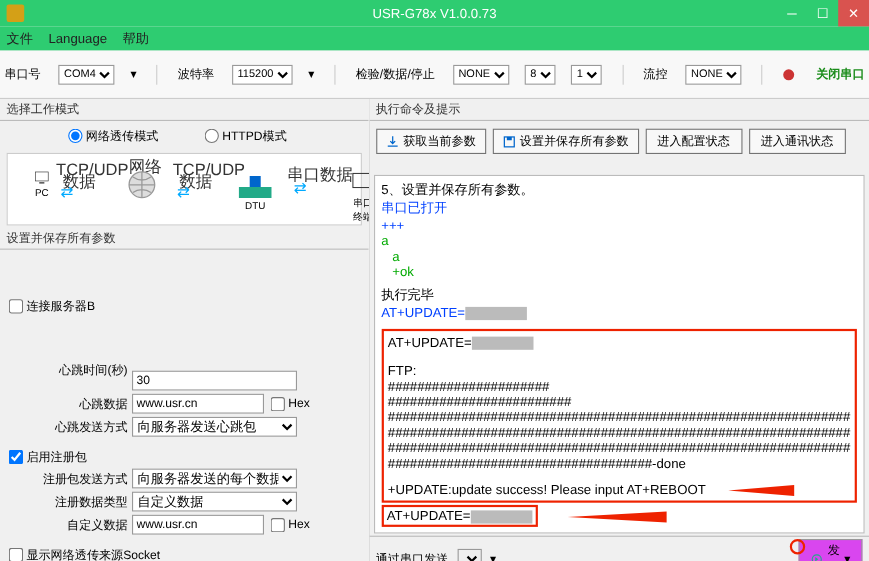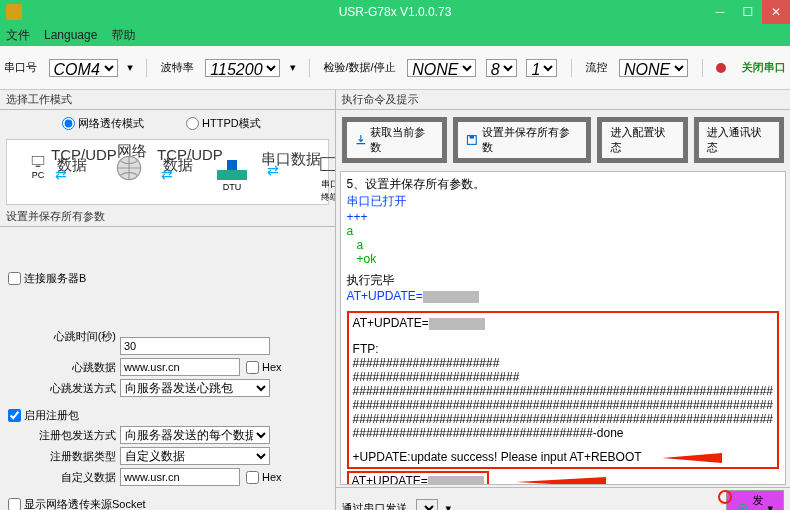--- a/index.html
+++ b/index.html
@@ -6,21 +6,21 @@
 body { font-size: 11px; background: #f0f0f0; width: 790px; height: 510px; overflow: hidden; position: relative; }
 .titlebar { background: #2ecc71; height: 24px; display: flex; align-items: center; color: #fff; position: relative; }
 .titlebar .icon { width: 16px; height: 16px; background: #d4a017; border-radius: 2px; margin: 0 6px; }
 .titlebar .title { position: absolute; left: 50%; transform: translateX(-50%); font-size: 12px; }
 .winbtns { position: absolute; right: 0; display: flex; }
 .winbtn { width: 28px; height: 24px; display: flex; align-items: center; justify-content: center; font-size: 12px; }
 .winbtn.close { background: #d9534f; }
 .menubar { background: #2ecc71; height: 22px; display: flex; align-items: center; padding: 0 6px; gap: 14px; color: #222; font-size: 12px; }
 .toolbar { background: #f8f8f8; border-bottom: 1px solid #ccc; height: 44px; display: flex; align-items: center; padding: 16px 4px; gap: 4px; font-size: 11px; justify-content: space-between; }
 .toolbar label { margin-right: 2px; }
-.toolbar select { font-size: 16px; height: 18px; border: 1px solid #999; background: #fff; font-style: italic; }
+.toolbar select { font-size: 10px; height: 18px; border: 1px solid #999; background: #fff; }
 .toolbar .sep { width: 1px; height: 18px; background: #ccc; margin: 0 4px; }
 .closeport { color: #1a8c1a; font-weight: bold; margin-left: 4px; }
 .bullet { width: 10px; height: 10px; background: #c33; border-radius: 50%; display: inline-block; margin-right: 2px; }
 .main { display: flex; height: calc(510px - 24px - 22px - 26px); }
 .left { width: 388px; border-right: 1px solid #bbb; overflow-y: auto; background: #f0f0f0; padding: 0; }
 .right { flex: 1; display: flex; flex-direction: column; background: #f0f0f0; }
 .group-title { font-size: 11px; padding: 2px 6px; color: #333; border-bottom: 1px solid #bbb; background: #f0f0f0; }
 .modes { display: flex; gap: 40px; padding: 6px 60px; }
 .diagram { background: #fff; border: 1px solid #ccc; margin: 2px 6px; padding: 6px; height: 66px; position: relative; font-size: 9px; }
 .node { position: absolute; text-align: center; }
@@ -31,23 +31,23 @@
 .arr { color: #00aaff; font-size: 14px; position: absolute; }
 .diagram .lbl { font-size: 15px; color:#333; position:absolute; }
 .form { padding: 4px 6px; }
 .row { display: flex; align-items: center; margin: 3px 0; gap: 4px; }
 .row .lbl { width: 110px; text-align: right; font-size: 11px; }
 .row input[type=text] { border: 1px solid #999; height: 18px; padding: 0 3px; font-size: 11px; }
 .row select { border: 1px solid #999; height: 18px; font-size: 12px; background: #fff; }
 .chk { display: flex; align-items: center; gap: 3px; margin-left: 2px; }
 .right-top { padding: 3px 6px; }
 .btnrow { display: flex; gap: 6px; padding: 4px 0; }
-.btn { border: 5px solid #737373; background: #f8f8f8; padding: 3px 8px; font-size: 11px; display: flex; align-items: center; gap: 4px; min-width: 88px; justify-content: center; }
+.btn { border: 1px solid #737373; background: #f8f8f8; padding: 3px 8px; font-size: 11px; display: flex; align-items: center; gap: 4px; min-width: 88px; justify-content: center; }
 .btn .bi { width: 12px; height: 12px; }
-.log { flex: 1; background: #fff; border: 1px solid #bbb; margin: 1px 4px 2px 4px; padding: 4px 6px; font-family: SimSun, monospace; font-size: 12px; overflow: hidden; position: relative; }
+.log { flex: 1; background: #fff; border: 1px solid #bbb; margin: 12px 4px 2px 4px; padding: 4px 6px; font-family: SimSun, monospace; font-size: 12px; overflow: hidden; position: relative; }
 .log .line { white-space: nowrap; }
 .blue { color: #0040ff; }
 .green { color: #0a0; }
 .redbox { border: 2px solid #e20; padding: 3px 4px; margin-top: 2px; }
 .redacted { display: inline-block; width: 56px; height: 12px; background: #bbb; vertical-align: middle; }
 .redarrow { display:inline-block; width:0; height:0; border-top:5px solid transparent; border-bottom:5px solid transparent; border-right:60px solid #e20; vertical-align:middle; margin-left:20px; }
 .bottom { border-top: 1px solid #bbb; padding: 2px 6px; display: flex; align-items: center; gap: 8px; position: relative; }
 .bottom select { border: 1px solid #999; height: 18px; font-size: 11px; }
 .sendbtn { border:1px solid #999; background:#d946ef; padding:2px 10px; font-size:11px; display:flex; align-items:center; gap:4px; margin-left:auto; }
 .circ { width:14px; height:14px; border:2px solid #e20; border-radius:50%; position:absolute; right:58px; top:2px; }

